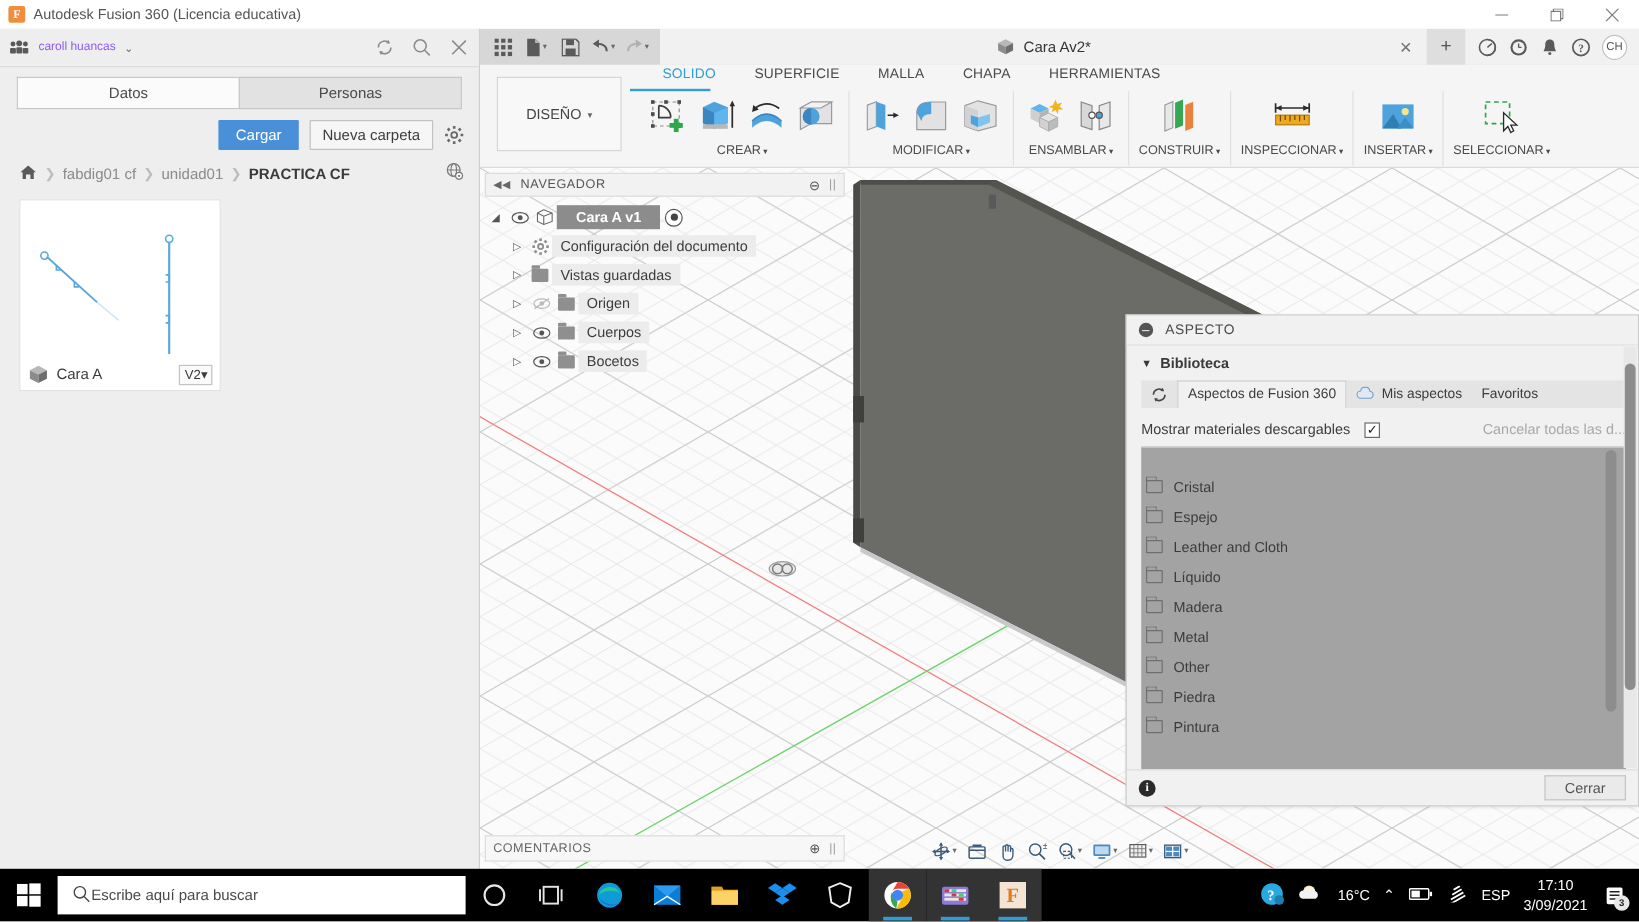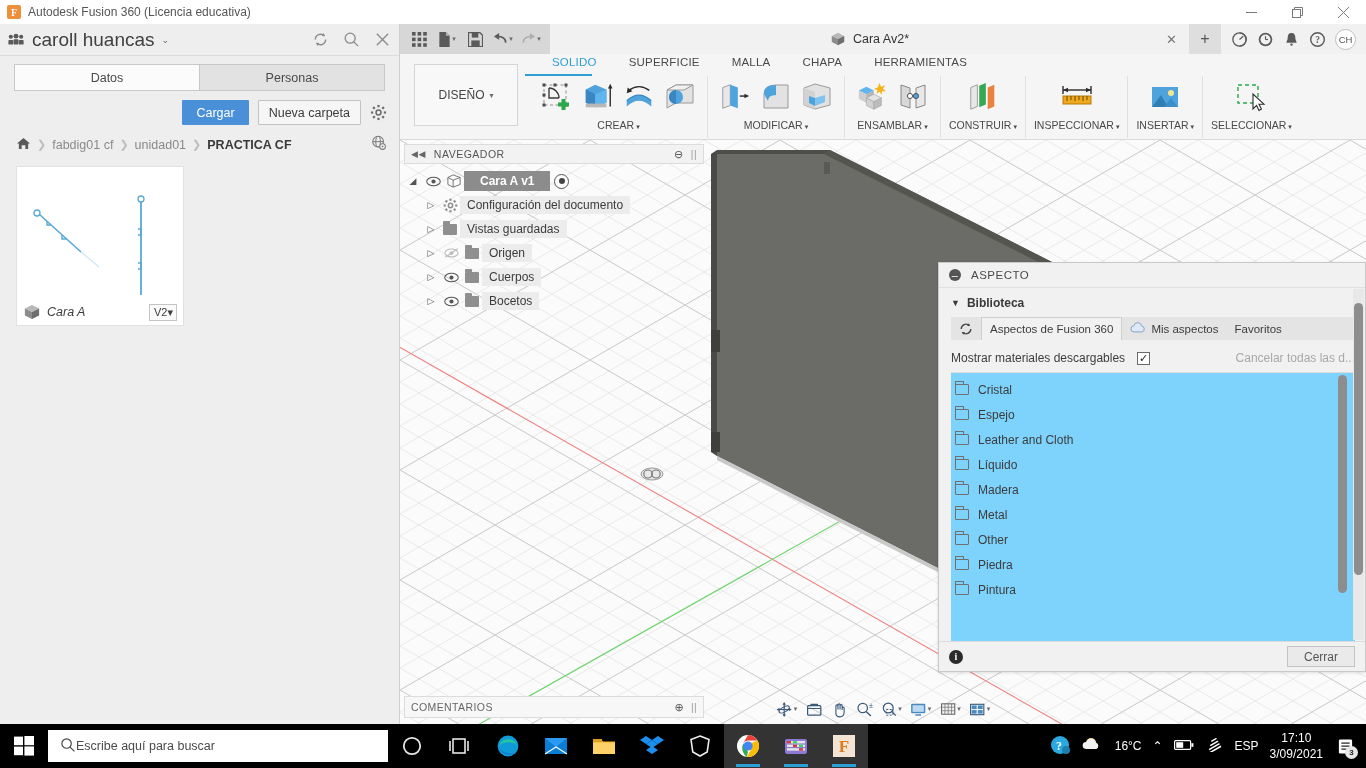--- a/index.html
+++ b/index.html
@@ -33,21 +33,21 @@
   
   .datapanel {
     position:absolute; left:0; top:24px; width:400px; height:700px;
     background:#eeeeee; border-right:1px solid #cfcfcf;
   }
   .dp-header {
     height:32px; display:flex; align-items:center; padding:0 8px;
     border-bottom:1px solid #dcdcdc; background:#eeeeee;
   }
   .dp-people-icon { width:16px; height:14px; margin-right:8px; position:relative; }
-  .dp-user { font-size:19px; color:#404040; }
+  .dp-user { font-size:10px; color:#8b5cf6; }
   .dp-caret { margin-left:7px; font-size:9px; color:#6a6a6a; }
   .dp-header-actions { margin-left:auto; display:flex; gap:14px; align-items:center; }
   .ico-btn { color:#8b8b8b; cursor:pointer; display:flex; align-items:center; }
 
   .dp-tabs { display:flex; padding:8px 14px 0 14px; }
   .dp-tab {
     flex:1; height:27px; display:flex; align-items:center; justify-content:center;
     border:1px solid #c8c8c8; font-size:12.5px; color:#4a4a4a; background:#e2e2e2;
   }
   .dp-tab.active { background:#fbfbfb; border-right:none; }
@@ -71,21 +71,21 @@
   .bc-cur { color:#3a3a3a; font-weight:bold; }
   .bc-globe { margin-left:auto; color:#7a7a7a; }
 
   .thumb-wrap { padding:12px 0 0 16px; }
   .thumb {
     width:168px; height:160px; background:#fff; border:1px solid #e2e2e2;
     position:relative; overflow:hidden; cursor:pointer;
   }
   .thumb-foot {
     position:absolute; left:0; bottom:0; width:100%; height:26px;
-    display:flex; align-items:center; padding-left:6px; gap:6px;font-style:italic;
+    display:flex; align-items:center; padding-left:6px; gap:6px;
   }
   .thumb-name { font-size:12.5px; color:#3c3c3c; }
   .ver-badge {
     position:absolute; right:6px; bottom:4px; border:1px solid #c4c4c4;
     background:#fafafa; font-size:11px; padding:1px 3px 1px 4px; color:#3c3c3c;
   }
 
   
   .fusion {
     position:absolute; left:400px; top:24px; width:966px; height:700px;
@@ -216,22 +216,22 @@
   .lt { height:23px; display:flex; align-items:center; gap:5px; padding:0 8px;
         font-size:11.5px; color:#3c3c3c; cursor:pointer; }
   .lt.active { background:#f1f1f1; border:1px solid #d0d0d0; border-bottom:none; height:23px; }
   .chk-row { display:flex; align-items:center; gap:12px; height:28px; font-size:12px; color:#3c3c3c; }
   .chkbox {
     width:13px; height:13px; border:1px solid #6a6a6a; background:#fff;
     display:flex; align-items:center; justify-content:center; font-size:11px; color:#222;
     cursor:pointer;
   }
   .cancel-link { margin-left:auto; color:#a8a8a8; font-size:12px; }
-  .mat-list { flex:1; overflow:hidden; position:relative; background:#7dd3fc;
-              border-top:1px solid #dcdcdc; padding-top:4px; }
+  .mat-list { flex:1; overflow:hidden; position:relative; background:#a3a3a3;
+              border-top:1px solid #dcdcdc; padding-top:20px; }
   .mat-row { display:flex; align-items:center; gap:9px; height:25px; font-size:12px;
              color:#3c3c3c; padding-left:4px; cursor:pointer; }
   .folder-o { width:14px; height:11px; border:1.4px solid #6f6f6f; border-radius:1px; position:relative; }
   .folder-o:before { content:''; position:absolute; left:-1.4px; top:-4px; width:7px; height:3px;
                      border:1.4px solid #6f6f6f; border-bottom:none; border-radius:1px 1px 0 0; }
   .sb-track { position:absolute; right:8px; top:2px; bottom:2px; width:9px; }
   .sb-thumb { position:absolute; left:0; width:9px; background:#8d8d8d; border-radius:5px; }
   .asp-foot {
     height:30px; display:flex; align-items:center; padding:0 10px;
     border-top:1px solid #dcdcdc; background:#f1f1f1;

